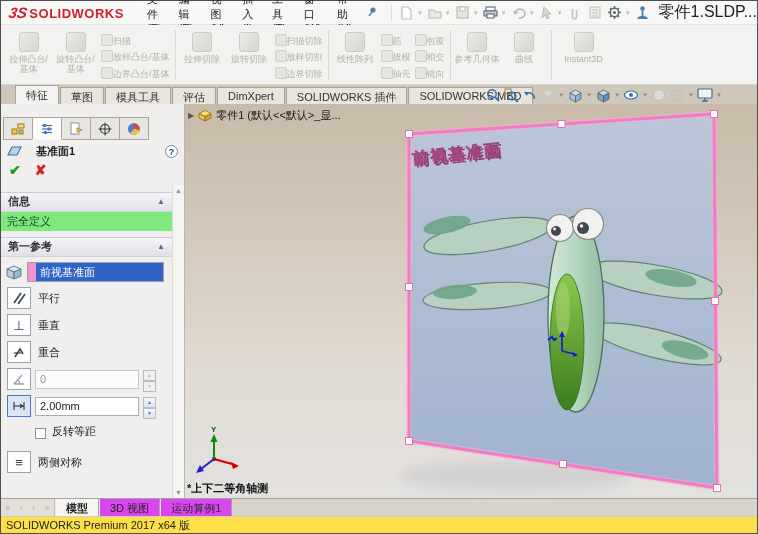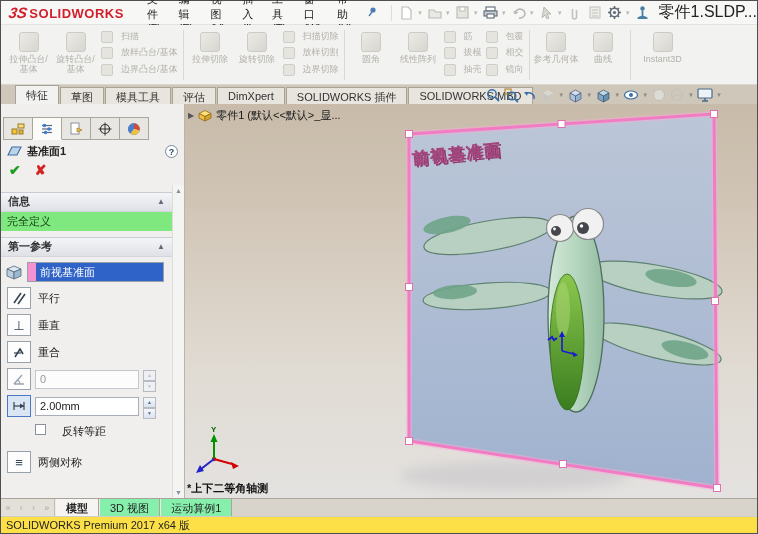--- a/index.html
+++ b/index.html
@@ -21,41 +21,41 @@
   .doc-title { font-size:16px; color:#222; margin-left:6px; white-space:nowrap; }
 
   
   .ribbon { height:60px; background:#f2f2f1; border-bottom:1px solid #d9d6cf; display:flex; align-items:stretch; padding:2px 0 1px 2px; flex:none; }
   .rgroup { display:flex; align-items:stretch; padding:1px 2px; }
   .rsep { width:1px; background:#dcd9d2; margin:3px 1px; }
   .rlarge { width:47px; display:flex; flex-direction:column; align-items:center; padding-top:4px; }
   .ricon { width:20px; height:20px; border:1px solid #cdcbc4; border-radius:3px; background:linear-gradient(135deg,#eceae6,#d8d6d0); margin-bottom:2px; }
   .rlabel { font-size:9px; line-height:10px; text-align:center; color:#b3b1aa; }
   .rstack { display:flex; flex-direction:column; justify-content:space-around; padding:2px 2px; }
-  .rsmall { display:flex; align-items:flex-start; gap:8px; height:15px; }
+  .rsmall { display:flex; align-items:flex-end; gap:0; height:15px; }
   .ricon-s { width:12px; height:12px; border:1px solid #cfcdc6; border-radius:2px; background:#e6e4df; flex:none; }
   .rsmall .rlabel { text-align:left; }
 
   
   .tabrow { height:19px; background:#cfc8ba; display:flex; align-items:flex-end; padding-left:14px; position:relative; flex:none; }
   .rtab { font-size:11px; color:#333; background:#e8e5de; border:1px solid #a8a396; border-bottom:none; height:17px; padding:2px 10px 0; margin-right:1px; white-space:nowrap; }
   .rtab.active { background:#f2f2f1; height:19px; z-index:2; }
   .viewbar { position:absolute; right:34px; top:2px; display:flex; align-items:center; gap:2px; }
   .vb { width:16px; height:16px; display:flex; align-items:center; justify-content:center; }
   .vbcaret { font-size:6px; color:#8c8a82; margin:0 1px; }
 
   
   .main { flex:1; display:flex; position:relative; min-height:0; }
 
   
   .panel { width:184px; flex:none; background:#f0efee; border-right:1px solid #b9b5ab; position:relative; overflow:hidden; }
   .pm-tabs { display:flex; margin:13px 0 0 2px; height:23px; }
   .pm-tab { width:30px; border:1px solid #aaa69c; background:#e8e6e2; display:flex; align-items:center; justify-content:center; margin-right:-1px; }
   .pm-tab.active { background:#fbfbfa; border-bottom-color:#fbfbfa; z-index:2; }
-  .pm-title { display:flex; align-items:center; gap:5px; padding:4px 6px 1px; font-size:11px; font-weight:bold; color:#222;text-align:right; }
+  .pm-title { display:flex; align-items:center; gap:14px; padding:4px 6px 1px; font-size:11px; font-weight:bold; color:#222;text-align:right; }
   .help { margin-left:auto; width:13px; height:13px; border:1px solid #7a8aa0; border-radius:50%; color:#246; font-size:9px; display:flex; align-items:center; justify-content:center; font-weight:bold; background:#fff; }
   .pm-actions { display:flex; gap:14px; padding:2px 8px 4px; font-size:14px; }
   .ok { color:#1d9e1d; font-weight:bold; } .cancel { color:#d42222; font-weight:bold; }
   .pm-body { margin-right:12px; }
   .sec { background:linear-gradient(180deg,#f4f5f8,#dfe1e7); border-top:1px solid #c9ccd4; border-bottom:1px solid #d2d5dc; font-size:11px; font-weight:bold; color:#333; padding:1px 7px 2px; display:flex; align-items:center; margin-top:6px; }
   .sec .chev { margin-left:auto; color:#667; font-size:8px; }
   .green-status { background:#7fe87f; font-size:11px; color:#103a10; padding:2px 6px; }
   .selrow { display:flex; align-items:center; gap:4px; margin:5px 0 0 4px; }
   .selbox { flex:1; height:20px; border:1px solid #98a0aa; background:#fff; display:flex; overflow:hidden; margin-right:8px; }
   .swatch { width:8px; flex:none; }
@@ -64,36 +64,36 @@
   .conbtn { width:24px; height:22px; border:1px solid #9aa2ac; background:#fdfdfd; color:#345; display:flex; align-items:center; justify-content:center; font-size:13px; flex:none; }
   .conbtn.sel { border-color:#4a78c8; background:#dbe6f5; }
   .conbtn.dis { color:#9aa; }
   .conlab { font-size:11px; color:#222; }
   .numrow { display:flex; align-items:center; gap:4px; margin:5px 0 0 6px; }
   .numinput { width:104px; height:19px; border:1px solid #a8aeb8; background:#fff; font-size:11px; color:#222; display:flex; align-items:center; padding:0 4px; }
   .numinput.dis { color:#9a9a9a; border-color:#c4c8ce; background:#fcfcfc; }
   .spin { width:13px; height:19px; display:flex; flex-direction:column; }
   .spin span { flex:1; font-size:5px; line-height:9px; text-align:center; border:1px solid #b6bac2; background:linear-gradient(#f5f7fa,#dde3ec); color:#4a6fae; }
   .spin.dis span { color:#bcc0c6; background:#eef0f2; }
-  .chkrow { display:flex; align-items:flex-start; gap:16px; margin:7px 0 12px 34px; font-size:11px; color:#222; }
+  .chkrow { display:flex; align-items:flex-end; gap:6px; margin:7px 0 12px 34px; font-size:11px; color:#222; }
   .chk { width:11px; height:11px; border:1px solid #8c929c; background:#fff; flex:none; }
   .pm-scroll { position:absolute; top:81px; right:0; bottom:0; width:12px; background:#f4f4f3; border-left:1px solid #dedcd7; display:flex; flex-direction:column; justify-content:space-between; align-items:center; font-size:7px; color:#8a8f98; padding:2px 0; }
 
   
   .viewport { flex:1; position:relative; overflow:hidden;
     background:linear-gradient(180deg,#c8bbaa 0%,#cfc3b3 22%,#d9d0c4 46%,#e0dbd3 68%,#e4e2e0 100%); }
   .vp-svg { position:absolute; left:0; top:0; }
   .tree-overlay { position:absolute; left:3px; top:4px; display:flex; align-items:center; gap:4px; font-size:11px; color:#1a1a1a; }
   .tree-arrow { font-size:8px; color:#555; }
   .view-label { position:absolute; left:2px; bottom:2px; font-size:11px; font-weight:bold; color:#111; }
 
   
   .bottomtabs { height:18px; background:#d8d4cc; border-top:1px solid #a9a49a; display:flex; align-items:stretch; font-size:11px; flex:none; }
   .bnav { width:54px; display:flex; align-items:center; justify-content:space-around; color:#a9a69e; font-size:9px; border-right:1px solid #c2beb4; background:#e3e0da; flex:none; }
-  .btab { padding:1px 10px 0; border-right:1px solid #a9a49a; border-left:1px solid #eceae4; display:flex; align-items:center; color:#222; background:#86efac; white-space:nowrap; }
+  .btab { padding:1px 10px 0; border-right:1px solid #a9a49a; border-left:1px solid #eceae4; display:flex; align-items:center; color:#222; background:#d946ef; white-space:nowrap; }
   .btab.active { background:#f5f4f2; font-weight:bold; }
   .statusbar { height:17px; background:#fde047; border-top:1px solid #cfccc6; display:flex; align-items:center; padding-left:5px; font-size:11px; color:#222; flex:none; }
 </style>
 </head>
 <body>
 
 <div class="window">
 
   <div class="titlebar">
     <div class="logo">
@@ -243,24 +243,20 @@
             <span class="rlabel">放样切割</span>
           </div>
         <div class="rsmall">
             <span class="ricon-s"></span>
             <span class="rlabel">边界切除</span>
           </div>
       </div>
     </div>
     <div class="rsep"></div>
     <div class="rgroup">
-      <div class="rlarge">
-          <div class="ricon"></div>
-          <div class="rlabel">圆角</div>
-        </div>
       <div class="rlarge">
           <div class="ricon"></div>
           <div class="rlabel">线性阵列</div>
         </div>
       <div class="rstack">
         <div class="rsmall">
             <span class="ricon-s"></span>
             <span class="rlabel">筋</span>
           </div>
         <div class="rsmall">

